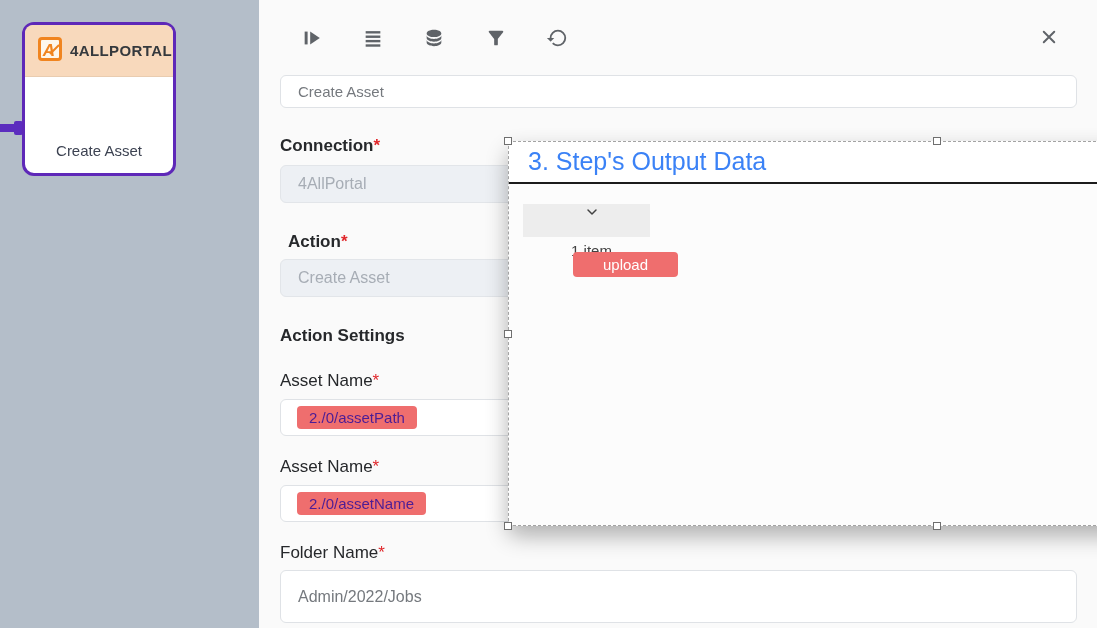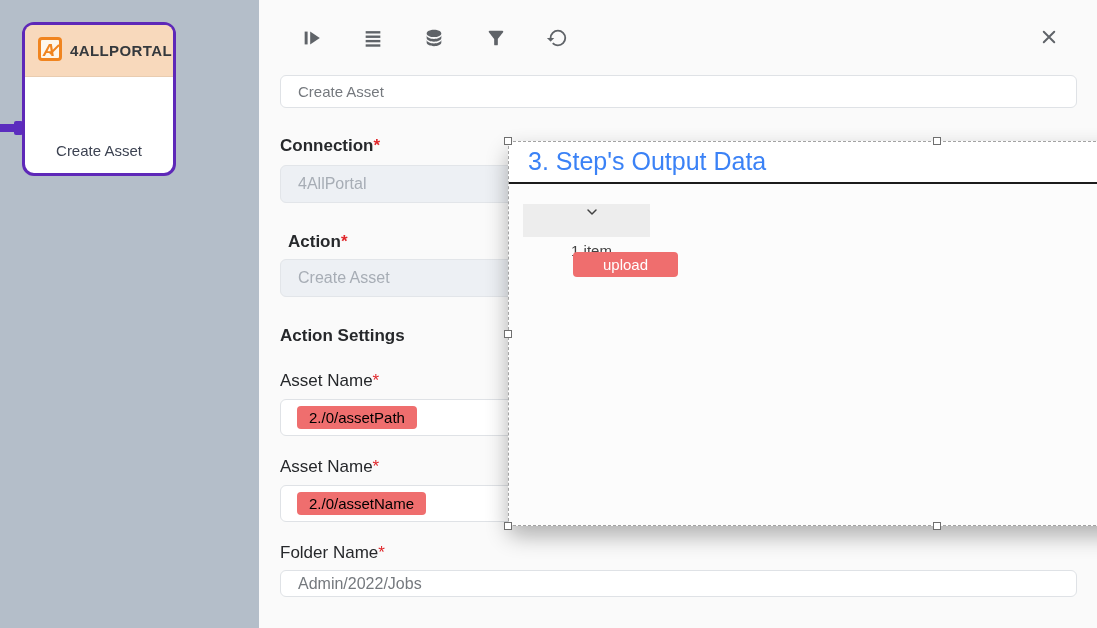--- a/index.html
+++ b/index.html
@@ -28,21 +28,21 @@
 
   
   .form-label { position:absolute; left:280px; font-size:17px; color:#26282b; }
   .form-label.bold { font-weight:bold; }
   .form-label .req { color:#e0262a; }
   .input { position:absolute; left:280px; width:797px; border-radius:6px; display:flex; align-items:center; }
   .input.white { background:#ffffff; border:1px solid #dfe2e6; }
   .input.disabled { background:#edf0f4; border:1px solid #e2e5e9; }
   .input .val { padding-left:17px; font-size:16px; color:#75797e; }
   .input.disabled .val { color:#a7adb5; }
-  .tag-pill { margin-left:16px; background:#ef6e6e; color:#000000; font-size:15px;
+  .tag-pill { margin-left:16px; background:#ef6e6e; color:#4c1d95; font-size:15px;
     padding:3px 12px; border-radius:4px; white-space:nowrap; }
 
   
   .output-panel { position:absolute; left:508px; top:141px; width:858px; height:385px;
     background:#fcfcfc; border-radius:8px; box-shadow:0 10px 22px rgba(0,0,0,0.30); z-index:5; }
   .panel-header { height:43px; background:#ffffff; border-bottom:2px solid #1c1c1c;
     border-radius:8px 8px 0 0; display:flex; align-items:center; padding-left:20px; }
   .panel-title { font-size:25px; font-weight:normal; color:#3b82f6; }
   .selection-outline { position:absolute; inset:0; border:1px dashed #a3a3a3; pointer-events:none; }
   .handle { position:absolute; width:8px; height:8px; background:#ffffff; border:1px solid #6f6f6f; z-index:6; }
@@ -141,21 +141,21 @@
   <div class="form-label" style="top:457px;">
     <span>Asset Name</span><span class="req">*</span>
   </div>
   <div class="input white" style="top:485px; height:37px;">
     <span class="tag-pill">2./0/assetName</span>
   </div>
 
   <div class="form-label" style="top:543px;text-align:center;">
     <span>Folder Name</span><span class="req">*</span>
   </div>
-  <div class="input white" style="top:570px; height:27px;">
+  <div class="input white" style="top:570px; height:53px;">
     <span class="val">Admin/2022/Jobs</span>
   </div>
 
   <div class="output-panel">
     <div class="panel-header">
       <span class="panel-title">3. Step's Output Data</span>
     </div>
     <div class="items-row">
       <span class="chev">
         <svg viewBox="0 0 24 24" width="16" height="16">

